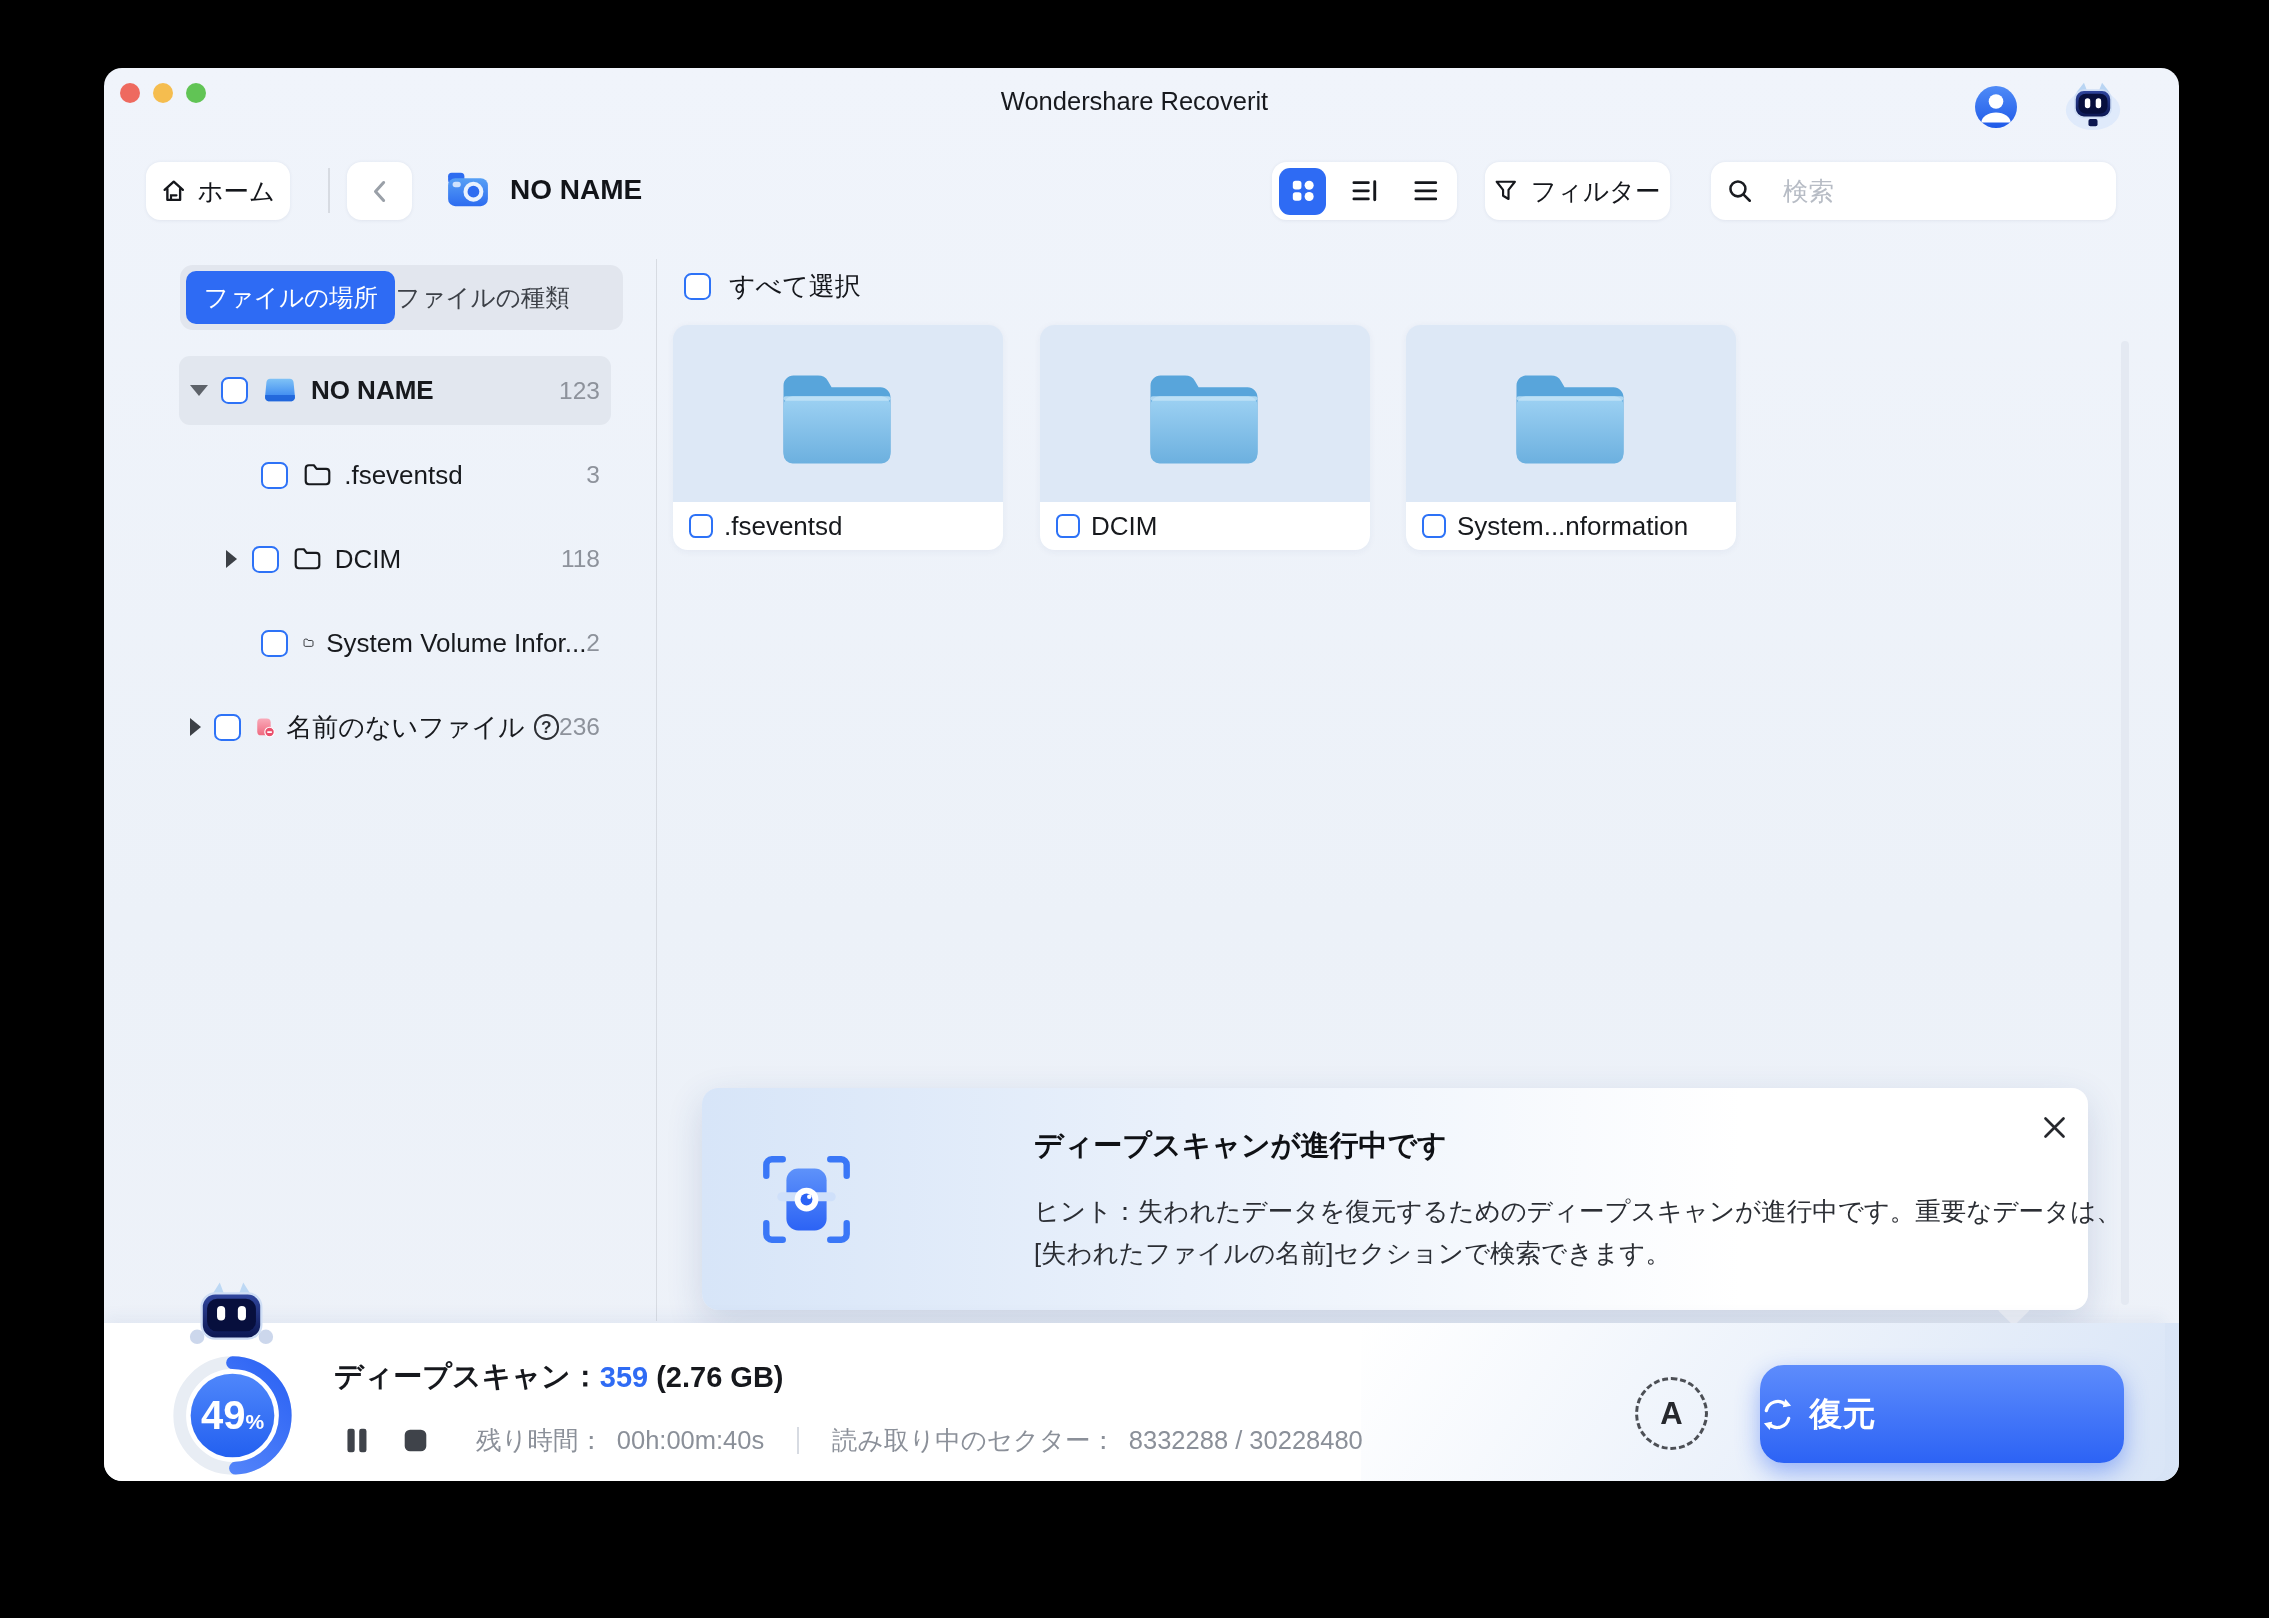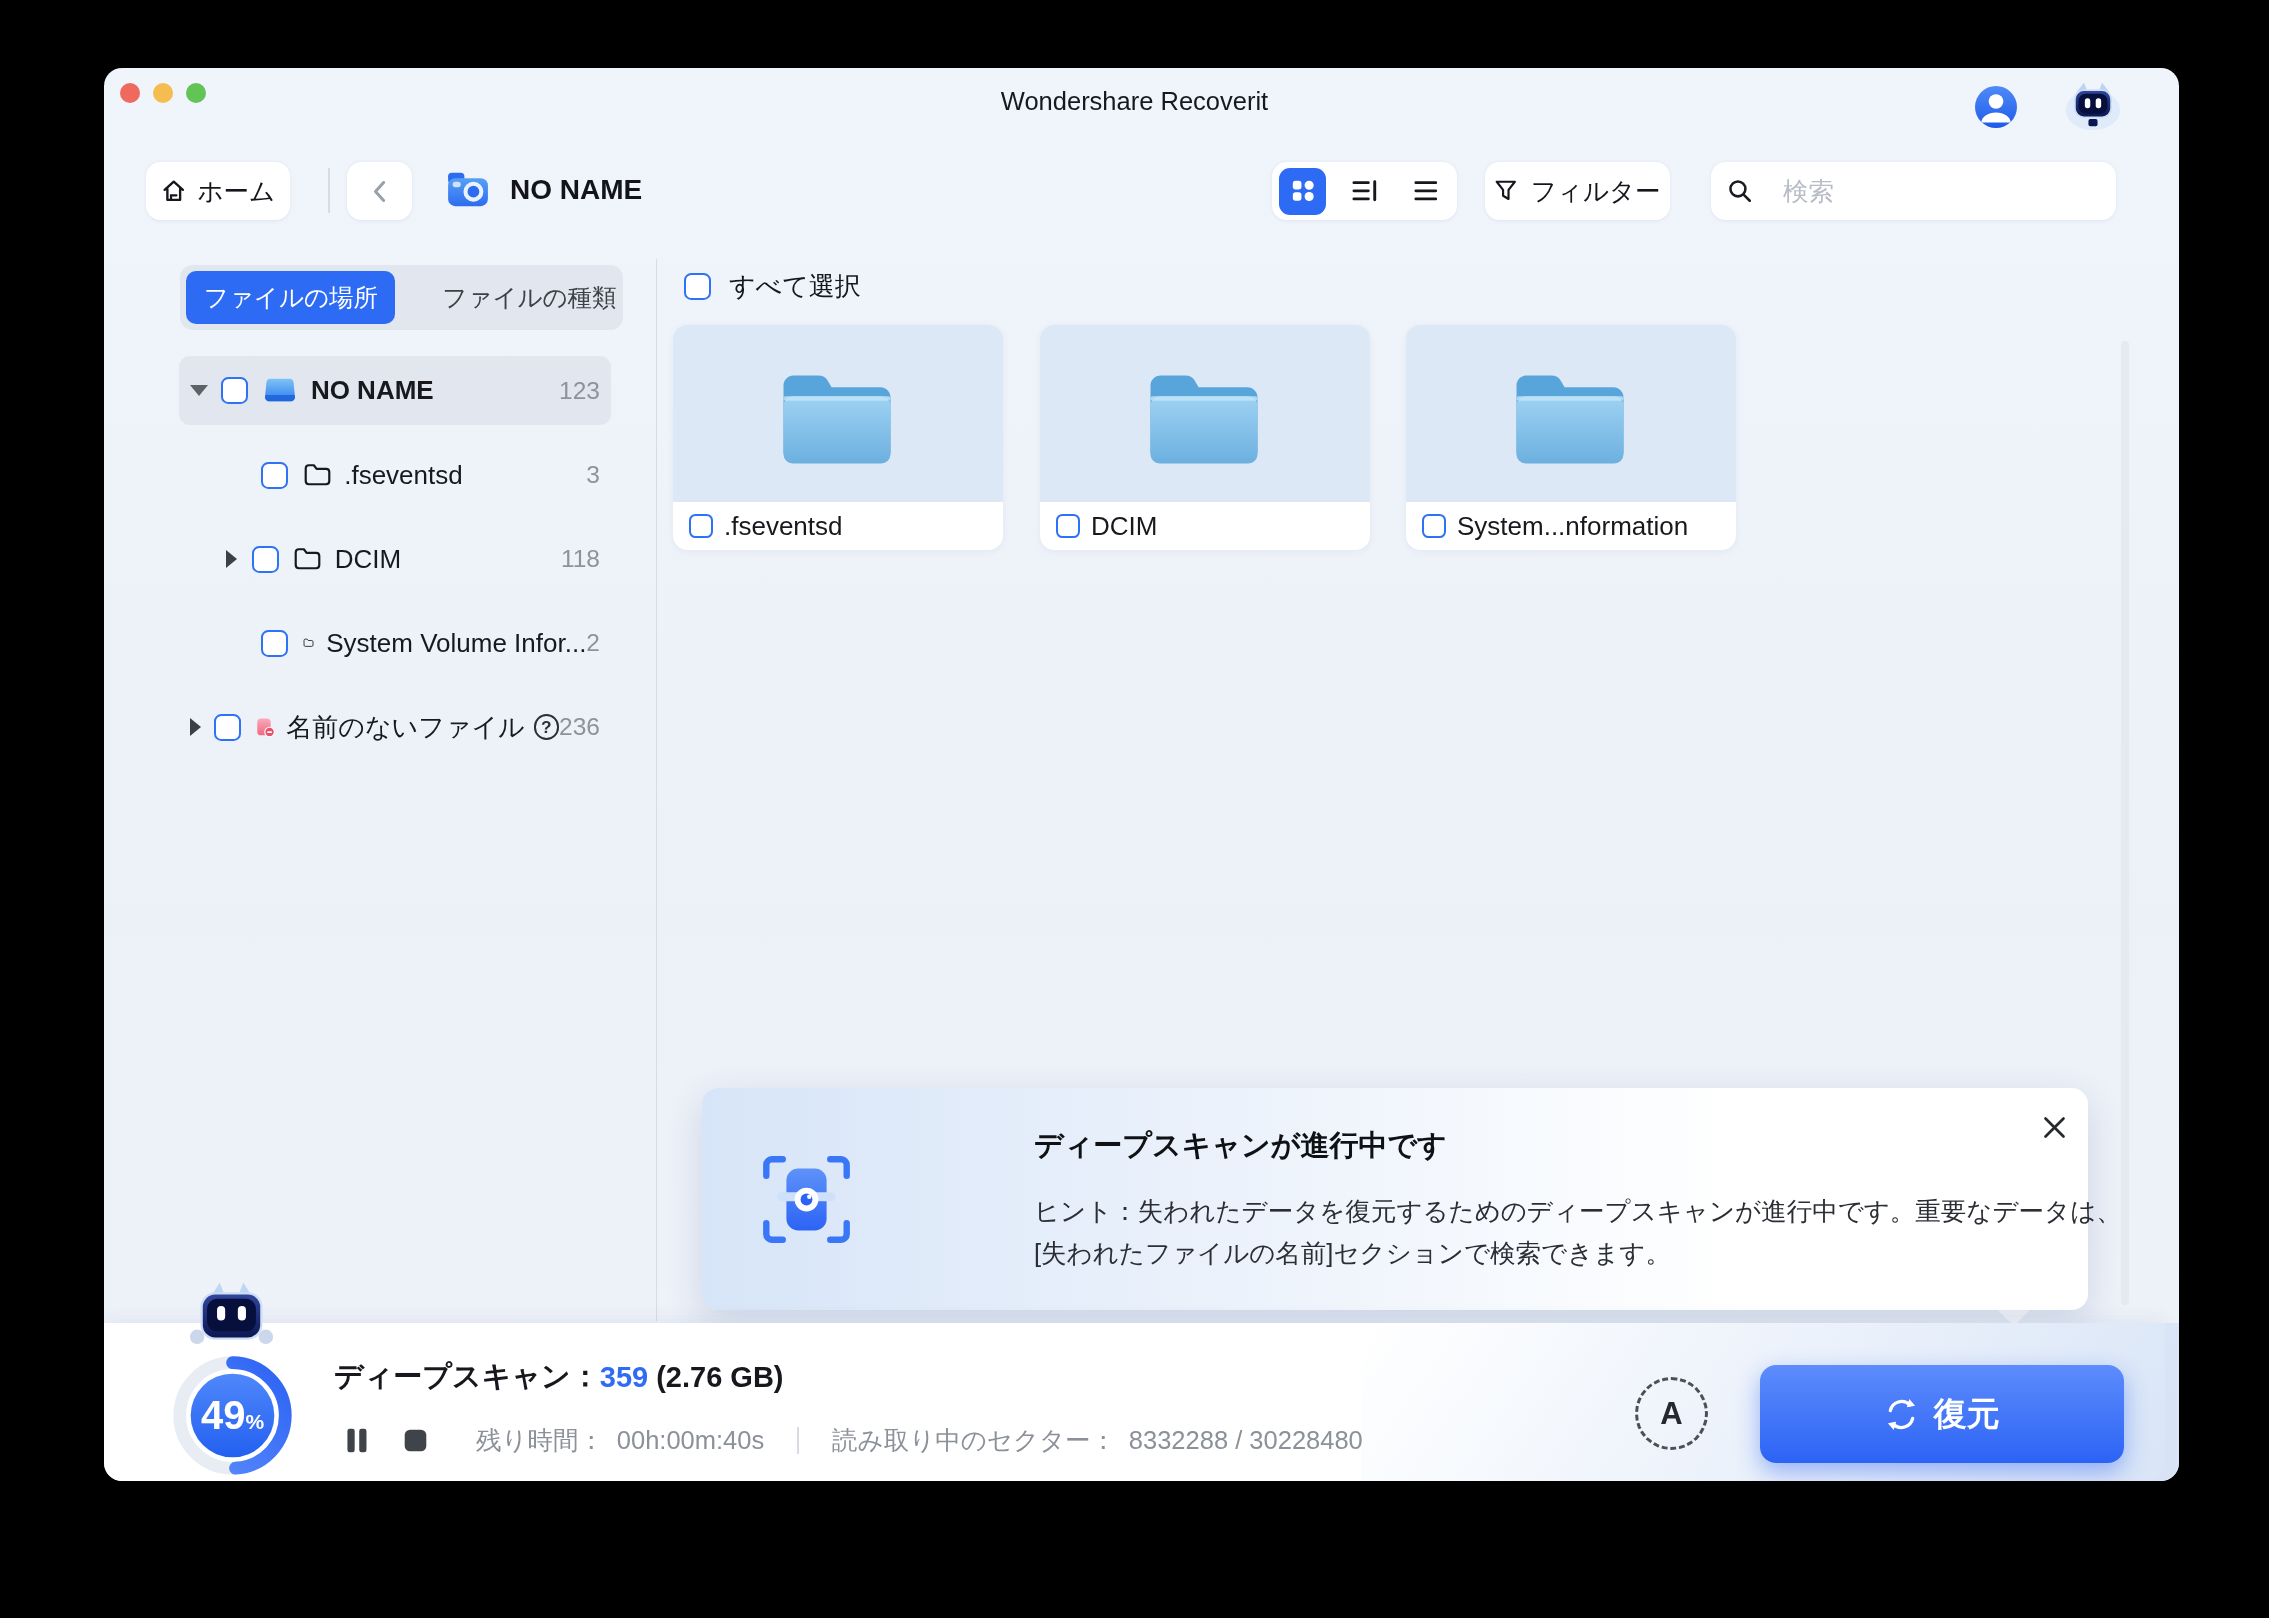--- a/index.html
+++ b/index.html
@@ -9,21 +9,21 @@
   .row{display:flex;align-items:center;}
   .window{left:104px;top:68px;width:2061px;height:1413px;border-radius:18px;overflow:hidden;
           background:linear-gradient(180deg,#f0f4fb 0%,#ecf1f8 60%,#eef2f9 100%);padding-left:14px;}
   .tl{width:20px;height:20px;border-radius:50%;}
   .title{font-size:25.5px;font-weight:500;color:#17191e;}
   .wbtn{background:#fff;border-radius:14.5px;box-shadow:0 0.9px 3.6px rgba(25,48,90,.07);display:flex;align-items:center;justify-content:center;cursor:pointer;}
   .tool-label{font-size:25.5px;color:#14161b;font-weight:500;}
   .seg{background:#e2e6ee;border-radius:12.7px;display:flex;align-items:center;}
   .seg-active{background:#2e6bf4;border-radius:10px;color:#fff;display:flex;align-items:center;justify-content:center;
               font-size:24.5px;font-weight:500;}
-  .seg-idle{flex:1;text-align:right;font-size:24.5px;color:#3c4047;font-weight:500;}
+  .seg-idle{flex:1;text-align:left;font-size:24.5px;color:#3c4047;font-weight:500;}
   .cbx{width:27px;height:27px;border:2.7px solid #2d72f7;border-radius:7.3px;background:#fff;box-sizing:border-box;flex:none;}
   .cbx-sm{width:23.6px;height:23.6px;border:2.7px solid #2d72f7;border-radius:6.4px;background:#fff;box-sizing:border-box;flex:none;}
   .tree-row{left:75px;width:432px;height:56px;display:flex;align-items:center;box-sizing:border-box;}
   .tree-label{font-size:26px;color:#17191d;white-space:nowrap;}
   .tree-count{margin-left:auto;font-size:24.5px;color:#8d929b;text-align:center;}
   .caret-d{width:0;height:0;border-left:9px solid transparent;border-right:9px solid transparent;border-top:11px solid #5d6269;flex:none;}
   .caret-r{width:0;height:0;border-top:9px solid transparent;border-bottom:9px solid transparent;border-left:11px solid #3c4046;flex:none;}
   .card{top:257px;width:330px;height:225px;border-radius:14.5px;background:#dde8f6;overflow:hidden;
         box-shadow:0 1.8px 7.3px rgba(30,60,110,.05);}
   .card-strip{position:absolute;left:0;bottom:0;width:100%;height:48px;background:#fff;display:flex;align-items:center;padding:0 16.4px;box-sizing:border-box;gap:11px;}
@@ -36,23 +36,23 @@
   .toast-body{font-size:25.5px;color:#2b2e34;line-height:42px;white-space:nowrap;}
   .footer{left:0;top:1255px;width:2061px;height:158px;background:#fff;border-radius:0 0 18px 18px;
           box-shadow:0 -5.5px 16.4px rgba(40,70,130,.06);}
   .footer-grad{right:0;top:1255px;width:818px;height:158px;border-radius:0 0 18px 0;
                background:linear-gradient(125deg,rgba(255,255,255,0) 0%,rgba(214,227,246,.9) 95%);pointer-events:none;}
   .pct{font-size:40px;font-weight:700;color:#fff;}
   .pct-u{font-size:21px;font-weight:700;color:#fff;}
   .scan-strong{font-size:29px;font-weight:700;color:#16181d;}
   .scan-count{font-size:29px;font-weight:700;color:#2f6bf4;}
   .sub{font-size:25.5px;color:#8b9099;}
-  .btn-recover{left:1656px;top:1297px;width:364px;height:98px;border-radius:16px;
+  .btn-recover{left:1656px;top:1297px;width:364px;height:98px;border-radius:24px;
                background:linear-gradient(180deg,#5d8cfc 0%,#2c63f5 100%);
-               box-shadow:0 9px 23.6px rgba(47,99,244,.45);display:flex;align-items:center;justify-content:center;gap:14.5px;cursor:pointer;}
+               box-shadow:0 9px 23.6px rgba(47,99,244,.45);display:flex;align-items:center;justify-content:flex-start;gap:14.5px;cursor:pointer;}
   .btn-recover span{font-size:33px;font-weight:700;color:#fff;}
   .acircle{left:1531px;top:1309px;width:73px;height:73px;border:3.6px dashed #4c4f55;border-radius:50%;
            display:flex;align-items:center;justify-content:center;font-size:31px;font-weight:600;color:#26282d;box-sizing:border-box;cursor:pointer;}
   .vdiv{width:1.8px;background:#d7dbe2;}
   input.search{border:none;outline:none;background:transparent;font-size:25.5px;color:#17191d;width:300px;}
   input.search::placeholder{color:#b7bcc5;}
 </style>
 </head>
 <body>
 

